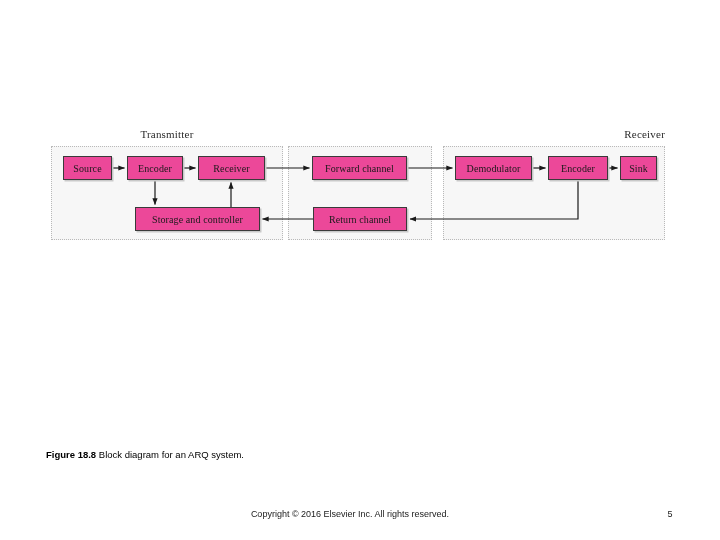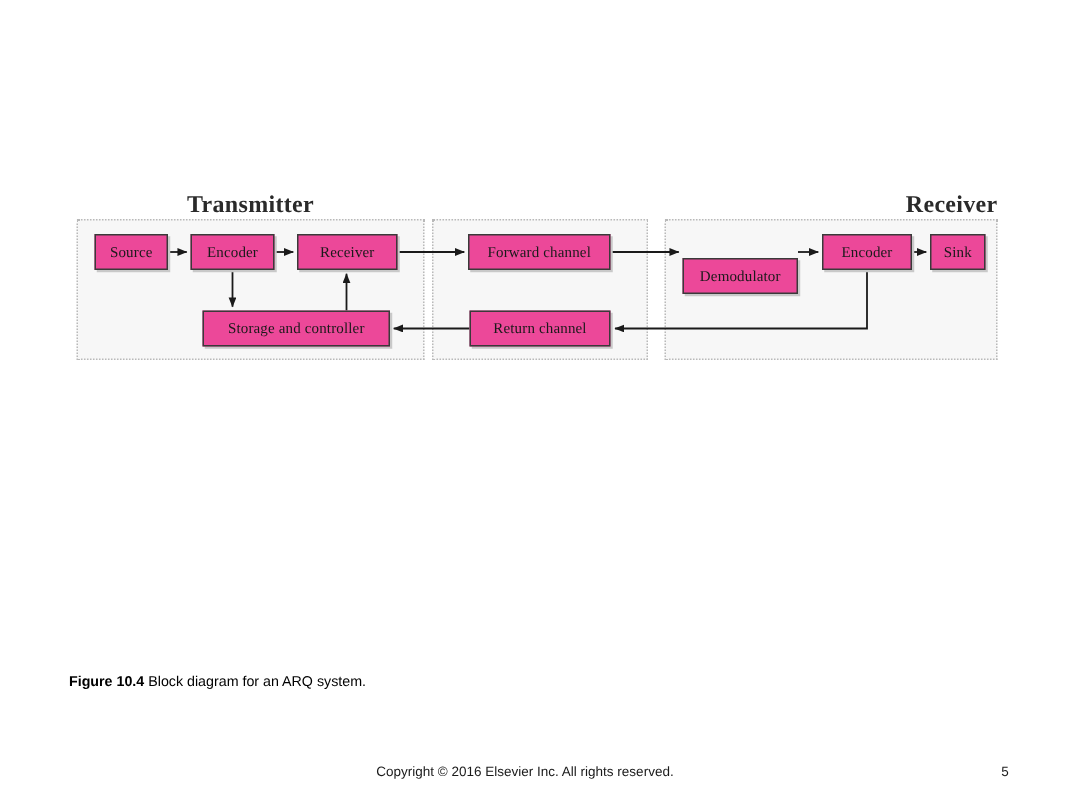--- a/index.html
+++ b/index.html
@@ -30,26 +30,25 @@
     position: absolute;
     left: 45px;
     top: 120px;
     width: 630px;
     height: 130px;
   }
 
   .group-label {
     position: absolute;
     font-family: "Liberation Serif", serif;
-    font-size: 16px;
+    font-size: 11px;
     color: #2a2a2a;
     white-space: nowrap;
     text-align: center;
     letter-spacing: .2px;
-    font-weight: bold;
   }
 
   .panel {
     position: absolute;
     background: #f7f7f7;
     border: 1px dotted #b9b9b9;
     box-sizing: border-box;
   }
 
   .node {
@@ -162,28 +161,28 @@
     <div class="node" style="left:82px; top:36px; width:56px; height:24px;">Encoder</div>
 
     <div class="node" style="left:153px; top:36px; width:67px; height:24px;">Receiver</div>
 
     <div class="node" style="left:267px; top:36px; width:95px; height:24px;">Forward channel</div>
 
     <div class="node" style="left:90px; top:87px; width:125px; height:24px;">Storage and controller</div>
 
     <div class="node" style="left:268px; top:87px; width:94px; height:24px;">Return channel</div>
 
-    <div class="node" style="left:410px; top:52px; width:77px; height:24px;">Demodulator</div>
+    <div class="node" style="left:410px; top:36px; width:77px; height:24px;">Demodulator</div>
 
     <div class="node" style="left:503px; top:36px; width:60px; height:24px;">Encoder</div>
 
     <div class="node" style="left:575px; top:36px; width:37px; height:24px;">Sink</div>
 
   </div>
 
   <div id="caption">
-    <span class="cap-num">Figure 10.4</span><span> Block diagram for an ARQ system.</span>
+    <span class="cap-num">Figure 18.8</span><span> Block diagram for an ARQ system.</span>
   </div>
 
   <div id="footer-copyright">Copyright © 2016 Elsevier Inc. All rights reserved.</div>
   <div id="footer-pagenum">5</div>
 
 </div>
 
 </body></html>

